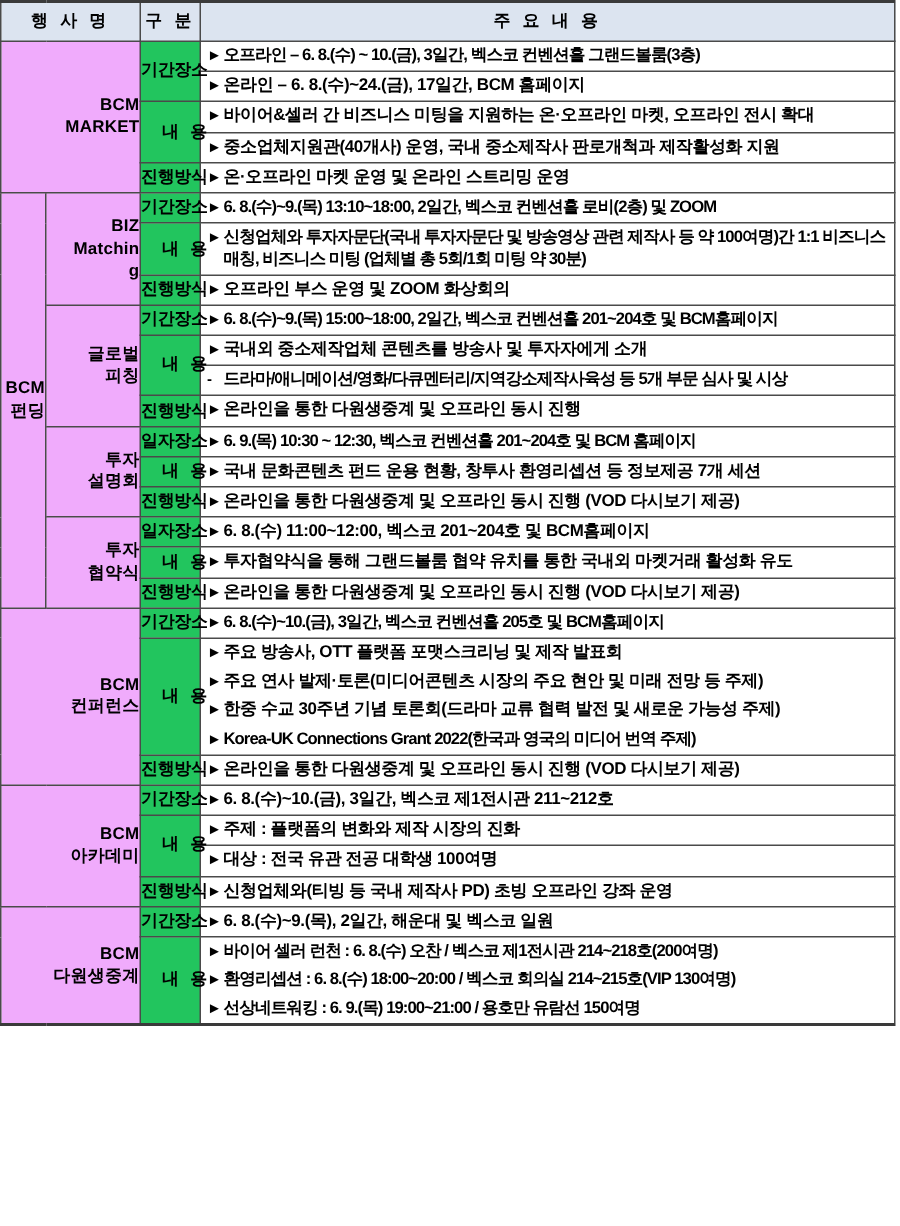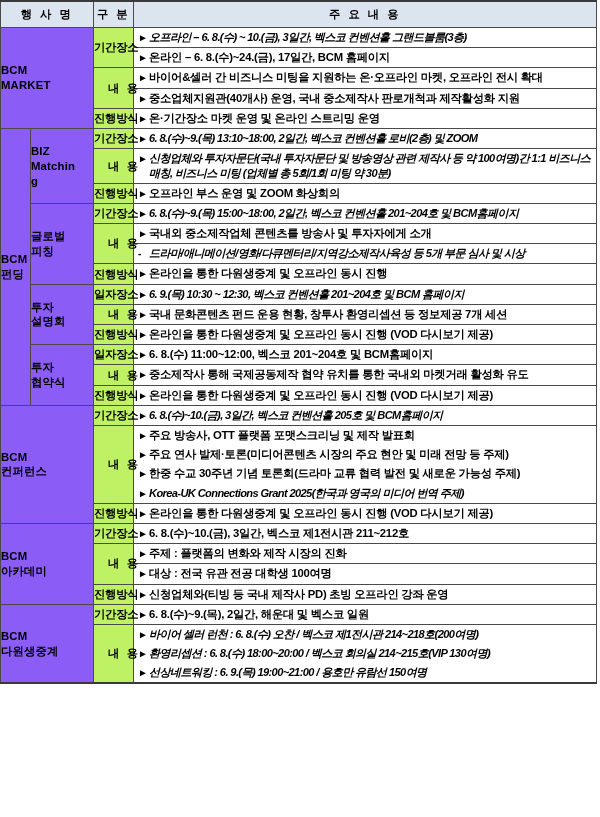--- a/index.html
+++ b/index.html
@@ -36,31 +36,31 @@
   thead th {
     background: #dce4f0;
     text-align: center;
     height: 25px;
     font-size: 13px;
     letter-spacing: 2.5px;
     border-bottom: 2.5px solid #3a3a3a;
   }
   
   td.evname, td.evname-outer, td.evname-sub {
-    background: #8b5cf6;
-    text-align: left;
+    background: #f0abfc;
+    text-align: right;
     font-size: 12.4px;
     line-height: 1.42;
     letter-spacing: 0.2px;
   }
   td.evname-outer { font-size: 12.4px; }
   td.evname-sub  { font-size: 12.2px; margin-left: 44px; }
   
   td.gubun {
-    background: #bef264;
+    background: #22c55e;
     text-align: center;
     font-size: 11.4px;
     white-space: nowrap;
     letter-spacing: -0.2px;
   }
   td.gubun.spaced { letter-spacing: 2.2px; padding-left: 14px; }
   
   td.content {
     background: #ffffff;
     text-align: left;
@@ -86,21 +86,21 @@
     line-height: 1.5;
     color: #000;
   }
   .ltext {
     flex: 1 1 auto;
     font-size: 11.3px;
     line-height: 1.35;
     letter-spacing: -0.25px;
     word-break: keep-all;
   }
-  .ltext.tight { letter-spacing: -0.62px; font-size: 11.1px; font-style: italic; }
+  .ltext.tight { letter-spacing: -0.62px; font-size: 11.1px; }
 </style>
 </head>
 <body>
 
 <table class="schedule">
   <colgroup>
     <col style="width:30px">
     <col style="width:63px">
     <col style="width:40px">
     <col>
@@ -141,21 +141,21 @@
             <span class="bullet">►</span>
             <span class="ltext">중소업체지원관(40개사) 운영, 국내 중소제작사 판로개척과 제작활성화 지원</span>
           </div>
         </td>
       </tr>
       <tr>
         <td class="gubun">진행방식</td>
         <td class="content">
           <div class="line">
             <span class="bullet">►</span>
-            <span class="ltext">온·기간장소 마켓 운영 및 온라인 스트리밍 운영</span>
+            <span class="ltext">온·오프라인 마켓 운영 및 온라인 스트리밍 운영</span>
           </div>
         </td>
       </tr>
       <tr>
         <td class="evname-outer" rowspan="12">
           <div>BCM</div>
           <div>펀딩</div>
         </td>
         <td class="evname-sub" rowspan="3">
           <div>BIZ</div>
@@ -265,21 +265,21 @@
             <span class="bullet">►</span>
             <span class="ltext">6. 8.(수) 11:00~12:00, 벡스코 201~204호 및 BCM홈페이지</span>
           </div>
         </td>
       </tr>
       <tr>
         <td class="gubun spaced">내 용</td>
         <td class="content">
           <div class="line">
             <span class="bullet">►</span>
-            <span class="ltext">중소제작사 통해 국제공동제작 협약 유치를 통한 국내외 마켓거래 활성화 유도</span>
+            <span class="ltext">투자협약식을 통해 그랜드볼룸 협약 유치를 통한 국내외 마켓거래 활성화 유도</span>
           </div>
         </td>
       </tr>
       <tr>
         <td class="gubun">진행방식</td>
         <td class="content">
           <div class="line">
             <span class="bullet">►</span>
             <span class="ltext">온라인을 통한 다원생중계 및 오프라인 동시 진행 (VOD 다시보기 제공)</span>
           </div>
@@ -308,21 +308,21 @@
           <div class="line">
             <span class="bullet">►</span>
             <span class="ltext">주요 연사 발제·토론(미디어콘텐츠 시장의 주요 현안 및 미래 전망 등 주제)</span>
           </div>
           <div class="line">
             <span class="bullet">►</span>
             <span class="ltext">한중 수교 30주년 기념 토론회(드라마 교류 협력 발전 및 새로운 가능성 주제)</span>
           </div>
           <div class="line">
             <span class="bullet">►</span>
-            <span class="ltext tight">Korea-UK Connections Grant 2025(한국과 영국의 미디어 번역 주제)</span>
+            <span class="ltext tight">Korea-UK Connections Grant 2022(한국과 영국의 미디어 번역 주제)</span>
           </div>
         </td>
       </tr>
       <tr>
         <td class="gubun">진행방식</td>
         <td class="content">
           <div class="line">
             <span class="bullet">►</span>
             <span class="ltext">온라인을 통한 다원생중계 및 오프라인 동시 진행  (VOD 다시보기 제공)</span>
           </div>

